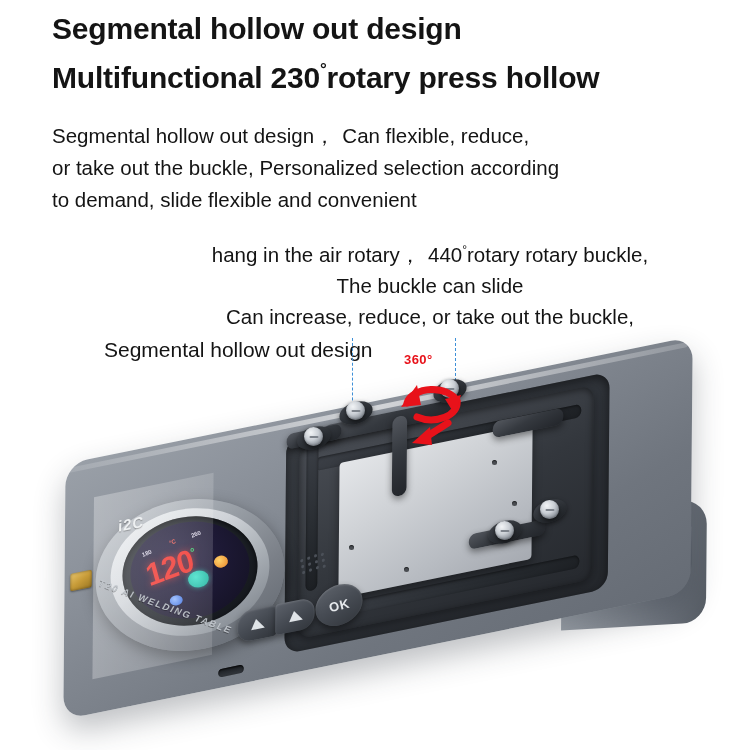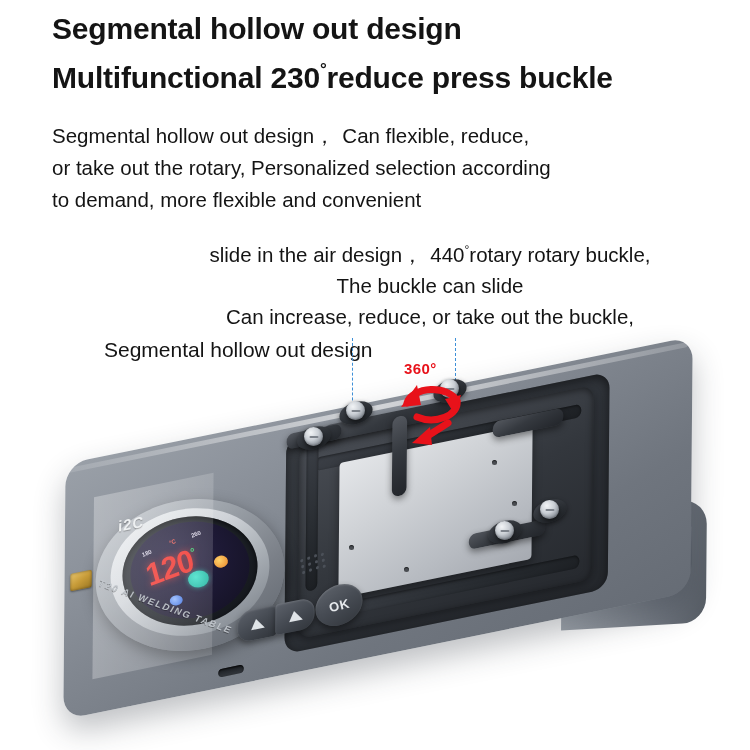--- a/index.html
+++ b/index.html
@@ -33,22 +33,22 @@
     text-align:center;
   }
   .para-center .deg{font-size:12px;vertical-align:8px;}
 
   .callout{
     position:absolute;left:104px;top:338px;
     font-size:21px;font-weight:400;color:#141414;white-space:nowrap;
   }
 
   .label-360{
-    position:absolute;left:404px;top:360px;
-    font-size:15px;font-weight:700;color:#e8121a;
+    position:absolute;left:404px;top:352px;
+    font-size:13px;font-weight:700;color:#e8121a;
     letter-spacing:0.4px;
   }
 
   
   .dash-v{
     position:absolute;width:0;
     border-left:1.6px dashed #3d8fd8;
   }
   .dash-h{
     position:absolute;height:0;
@@ -269,31 +269,31 @@
   .rot-arrow{position:absolute;left:395px;top:18px;width:74px;height:56px;}
   .red-straight{position:absolute;left:408px;top:62px;width:44px;height:34px;}
 </style>
 </head>
 <body>
 
 <div class="page">
 
   <div class="heading">
     <div>Segmental hollow out design</div>
-    <div><span>Multifunctional 230</span><span class="deg">°</span><span>reduce press buckle</span></div>
+    <div><span>Multifunctional 230</span><span class="deg">°</span><span>rotary press hollow</span></div>
   </div>
 
   <div class="para">
     <div><span>Segmental hollow out design</span><span class="fw-comma">，</span><span> Can flexible, reduce,</span></div>
-    <div>or take out the rotary, Personalized selection according</div>
-    <div>to demand, more flexible and convenient</div>
+    <div>or take out the buckle, Personalized selection according</div>
+    <div>to demand, slide flexible and convenient</div>
   </div>
 
   <div class="para-center">
-    <div><span>slide in the air design</span><span class="fw-comma">，</span><span> 440</span><span class="deg">°</span><span>rotary rotary buckle,</span></div>
+    <div><span>hang in the air rotary</span><span class="fw-comma">，</span><span> 440</span><span class="deg">°</span><span>rotary rotary buckle,</span></div>
     <div>The buckle can slide</div>
     <div>Can increase, reduce, or take out the buckle,</div>
   </div>
 
   <div class="callout">Segmental hollow out design</div>
   <div class="label-360">360°</div>
 
   <div class="dash-v" style="left:352px;top:338px;height:102px;"></div>
   <div class="dash-h" style="left:352px;top:441px;width:72px;"></div>
   <div class="bluedot" style="left:420px;top:437px;"></div>

